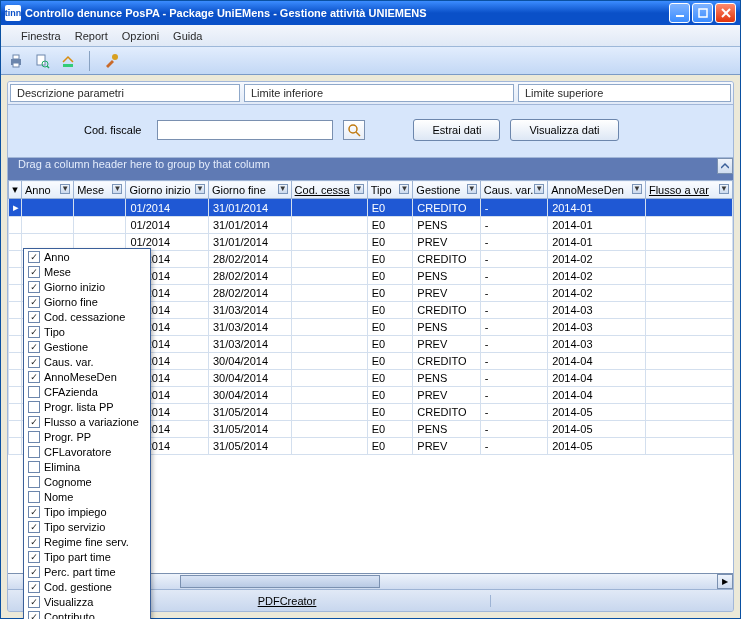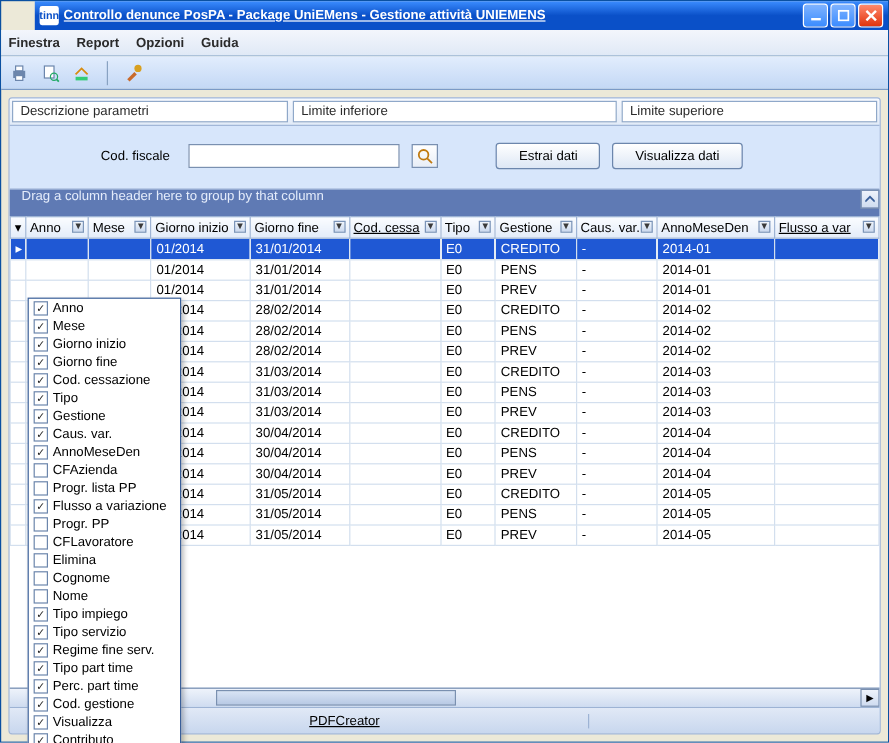--- a/index.html
+++ b/index.html
@@ -1,24 +1,24 @@
 <!DOCTYPE html>
 <html><head>
 <meta charset="utf-8">
 <style>
   * { box-sizing: border-box; margin: 0; padding: 0; font-family: Tahoma, sans-serif; font-size: 11px; }
   html, body { width: 741px; height: 619px; overflow: hidden; background: #eef0f0; }
   .window { width: 741px; height: 619px; border: 1px solid #0a50a1; background: #ece9d8; display: flex; flex-direction: column; }
-  .titlebar { height: 24px; background: linear-gradient(to bottom, #3b8cff 0%, #0a50c8 50%, #0a50c8 100%); display: flex; align-items: center; padding: 0 4px; color: #fff; font-weight: bold; margin-left: 28px; }
+  .titlebar { height: 24px; background: linear-gradient(to bottom, #3b8cff 0%, #0a50c8 50%, #0a50c8 100%); display: flex; align-items: center; padding: 0 4px; color: #fff; font-weight: bold; }
   .titlebar .app-icon { width: 16px; height: 16px; background: #fff; border-radius: 2px; margin-right: 4px; display: flex; align-items: center; justify-content: center; color: #0a50c8; font-size: 9px; font-weight: bold; }
-  .titlebar .title { flex: 1; white-space: nowrap; overflow: hidden; text-overflow: ellipsis; text-decoration: underline; }
+  .titlebar .title { flex: 1; white-space: nowrap; overflow: hidden; text-overflow: ellipsis; }
   .win-btns { display: flex; gap: 2px; }
   .win-btn { width: 21px; height: 20px; border: 1px solid #fff; border-radius: 3px; background: linear-gradient(to bottom, #7fb3ff, #3b8cff); display: flex; align-items: center; justify-content: center; color: #fff; font-weight: bold; font-size: 10px; cursor: pointer; }
   .win-btn.close { background: linear-gradient(to bottom, #ff8a6d, #e1330c); }
-  .menubar { height: 22px; background: linear-gradient(to bottom, #f3f6fc, #e0e9f6); border-bottom: 1px solid #9db8d9; display: flex; align-items: center; padding: 0 6px; gap: 14px; color: #2a2a2a; font-weight: bold; }
+  .menubar { height: 22px; background: linear-gradient(to bottom, #f3f6fc, #e0e9f6); border-bottom: 1px solid #9db8d9; display: flex; align-items: center; padding: 0 20px; gap: 14px; color: #2a2a2a; }
   .menubar span { cursor: default; }
   .toolbar { height: 28px; background: linear-gradient(to bottom, #e2edfd, #c3d8f5); border-bottom: 1px solid #7a9ac6; display: flex; align-items: center; padding: 0 6px; gap: 8px; }
   .tb-icon { width: 18px; height: 18px; display: flex; align-items: center; justify-content: center; cursor: pointer; }
   .tb-sep { width: 1px; height: 20px; background: #88a2c2; margin: 0 4px; }
   .inner { flex: 1; margin: 6px; border: 1px solid #a2b7d8; border-radius: 3px; background: #cfe0f6; display: flex; flex-direction: column; overflow: hidden; }
   .hdr-row { display: flex; border-bottom: 1px solid #a2b7d8; background: linear-gradient(to bottom, #f6f9fe, #e2ebf8); }
   .hdr-col { border: 1px solid #8fa8c9; padding: 2px 6px; margin: 2px; background: #fff; font-size: 11px; color: #2a2a2a; }
   .hdr-col:nth-child(1){ width: 230px; }
   .hdr-col:nth-child(2){ width: 270px; }
   .hdr-col:nth-child(3){ flex: 1; }

